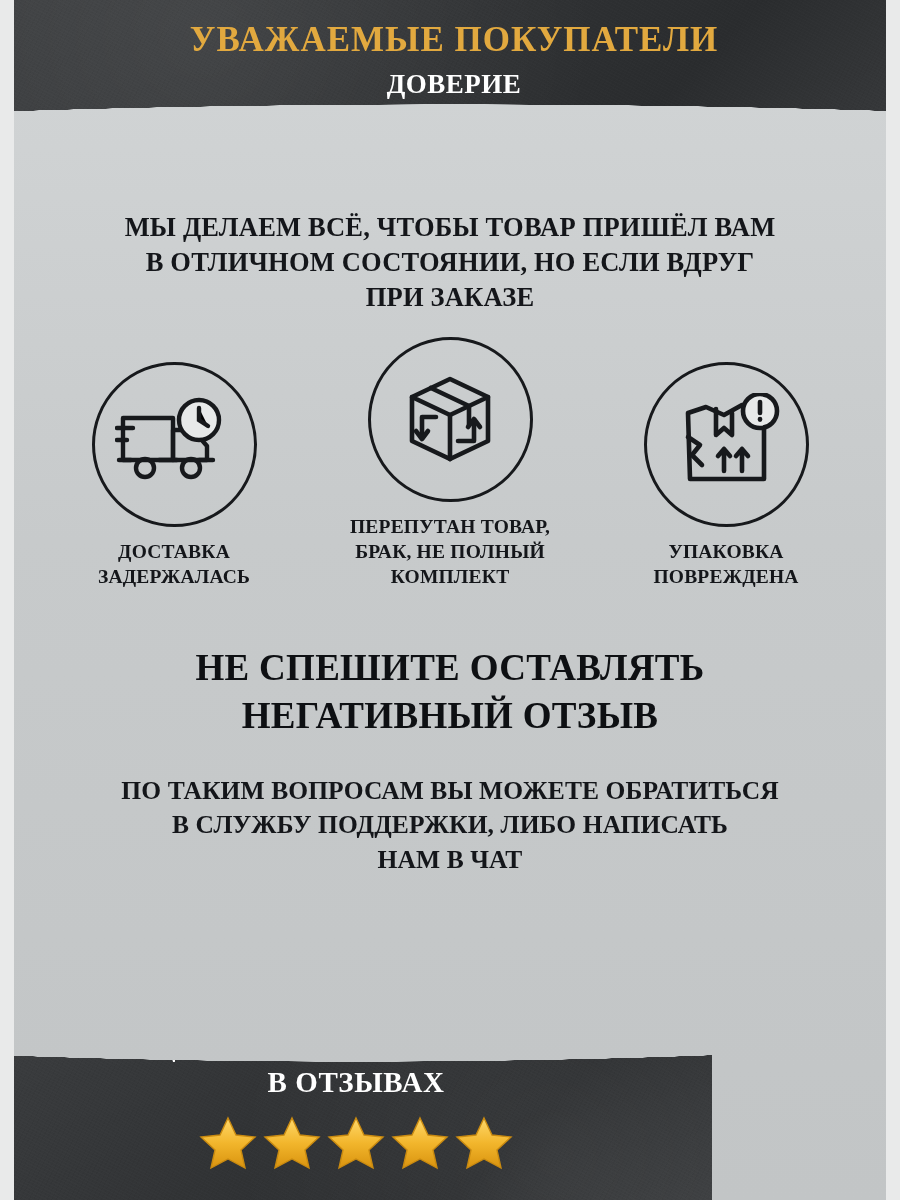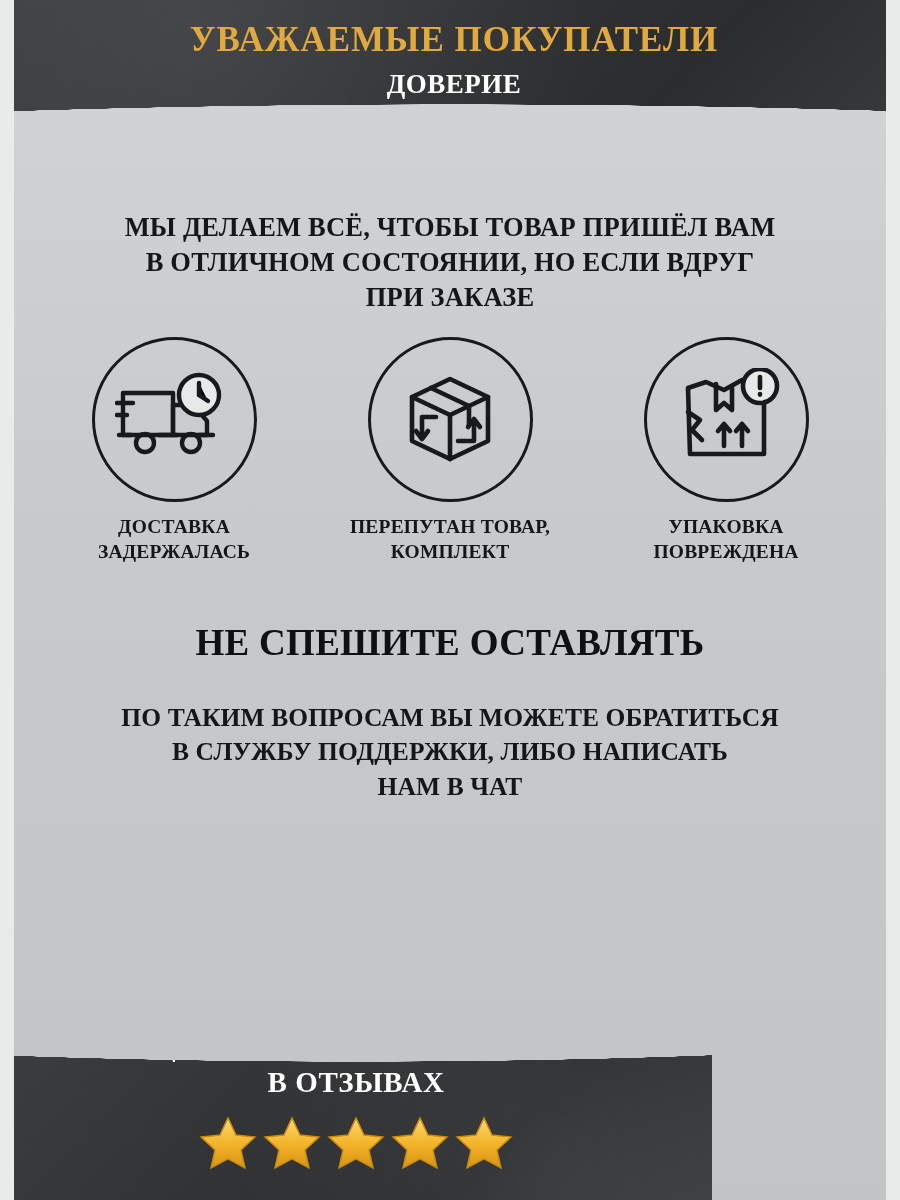--- a/index.html
+++ b/index.html
@@ -291,20 +291,21 @@
 
               <path d="M42 50 h-14 v18"></path>
               <path d="M22 64 l6 8 l6 -8"></path>
               <path d="M64 74 h16 v-20"></path>
               <path d="M74 60 l6 -8 l6 8"></path>
             </g>
           </svg>
         </div>
         <div class="icon-caption">
           <div>ПЕРЕПУТАН ТОВАР,</div>
+          <div>БРАК, НЕ ПОЛНЫЙ</div>
           <div>КОМПЛЕКТ</div>
         </div>
       </div>
 
       <div class="icon-col">
         <div class="circle">
           <svg width="108" height="102" viewBox="0 0 108 102">
             <g fill="none" stroke="#17191c" stroke-width="4.6" stroke-linecap="round" stroke-linejoin="round">
 
               <path d="M16 20 L34 14 L52 22 L70 12 L92 20 L92 86 L18 86 Z"></path>
@@ -327,20 +328,21 @@
         <div class="icon-caption">
           <div>УПАКОВКА</div>
           <div>ПОВРЕЖДЕНА</div>
         </div>
       </div>
 
     </div>
 
     <div class="statement">
       <div>НЕ СПЕШИТЕ ОСТАВЛЯТЬ</div>
+      <div>НЕГАТИВНЫЙ ОТЗЫВ</div>
     </div>
 
     <div class="note">
       <div>ПО ТАКИМ ВОПРОСАМ ВЫ МОЖЕТЕ ОБРАТИТЬСЯ</div>
       <div>В СЛУЖБУ ПОДДЕРЖКИ, ЛИБО НАПИСАТЬ</div>
       <div>НАМ В ЧАТ</div>
     </div>
 
   </div>
 

